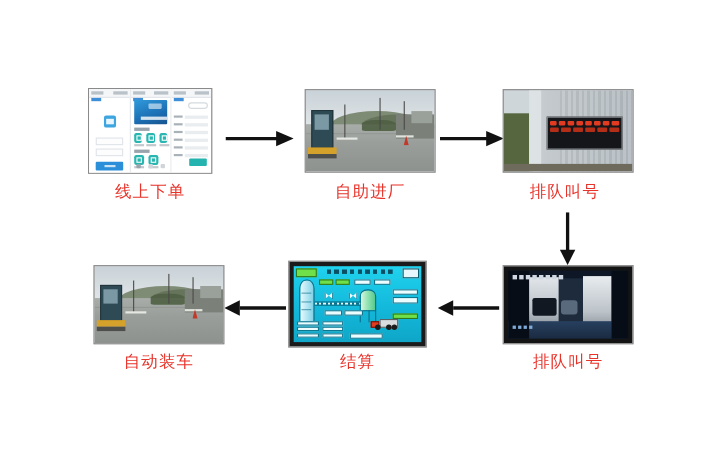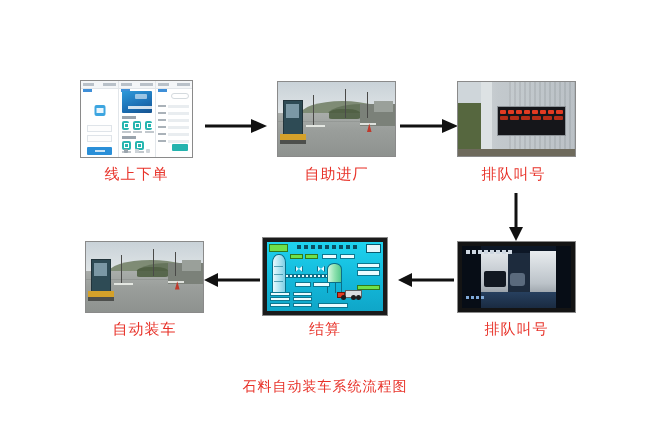--- a/index.html
+++ b/index.html
@@ -515,15 +515,14 @@
           <div class="g-pole p2"></div>
           <div class="g-pole p3"></div>
         <div class="g-barrier"></div>
         <div class="g-barrier2"></div>
         <div class="g-cone"></div>
       </div>
     </div>
     <div class="caption" style="left:85px;top:320px;width:119px;">自动装车</div>
   </div>
 
-  <div class="title" style="left:0;top:378px;width:650px;">石料自动装车系统流程图</div>
 
 </div>
 
 </body></html>

